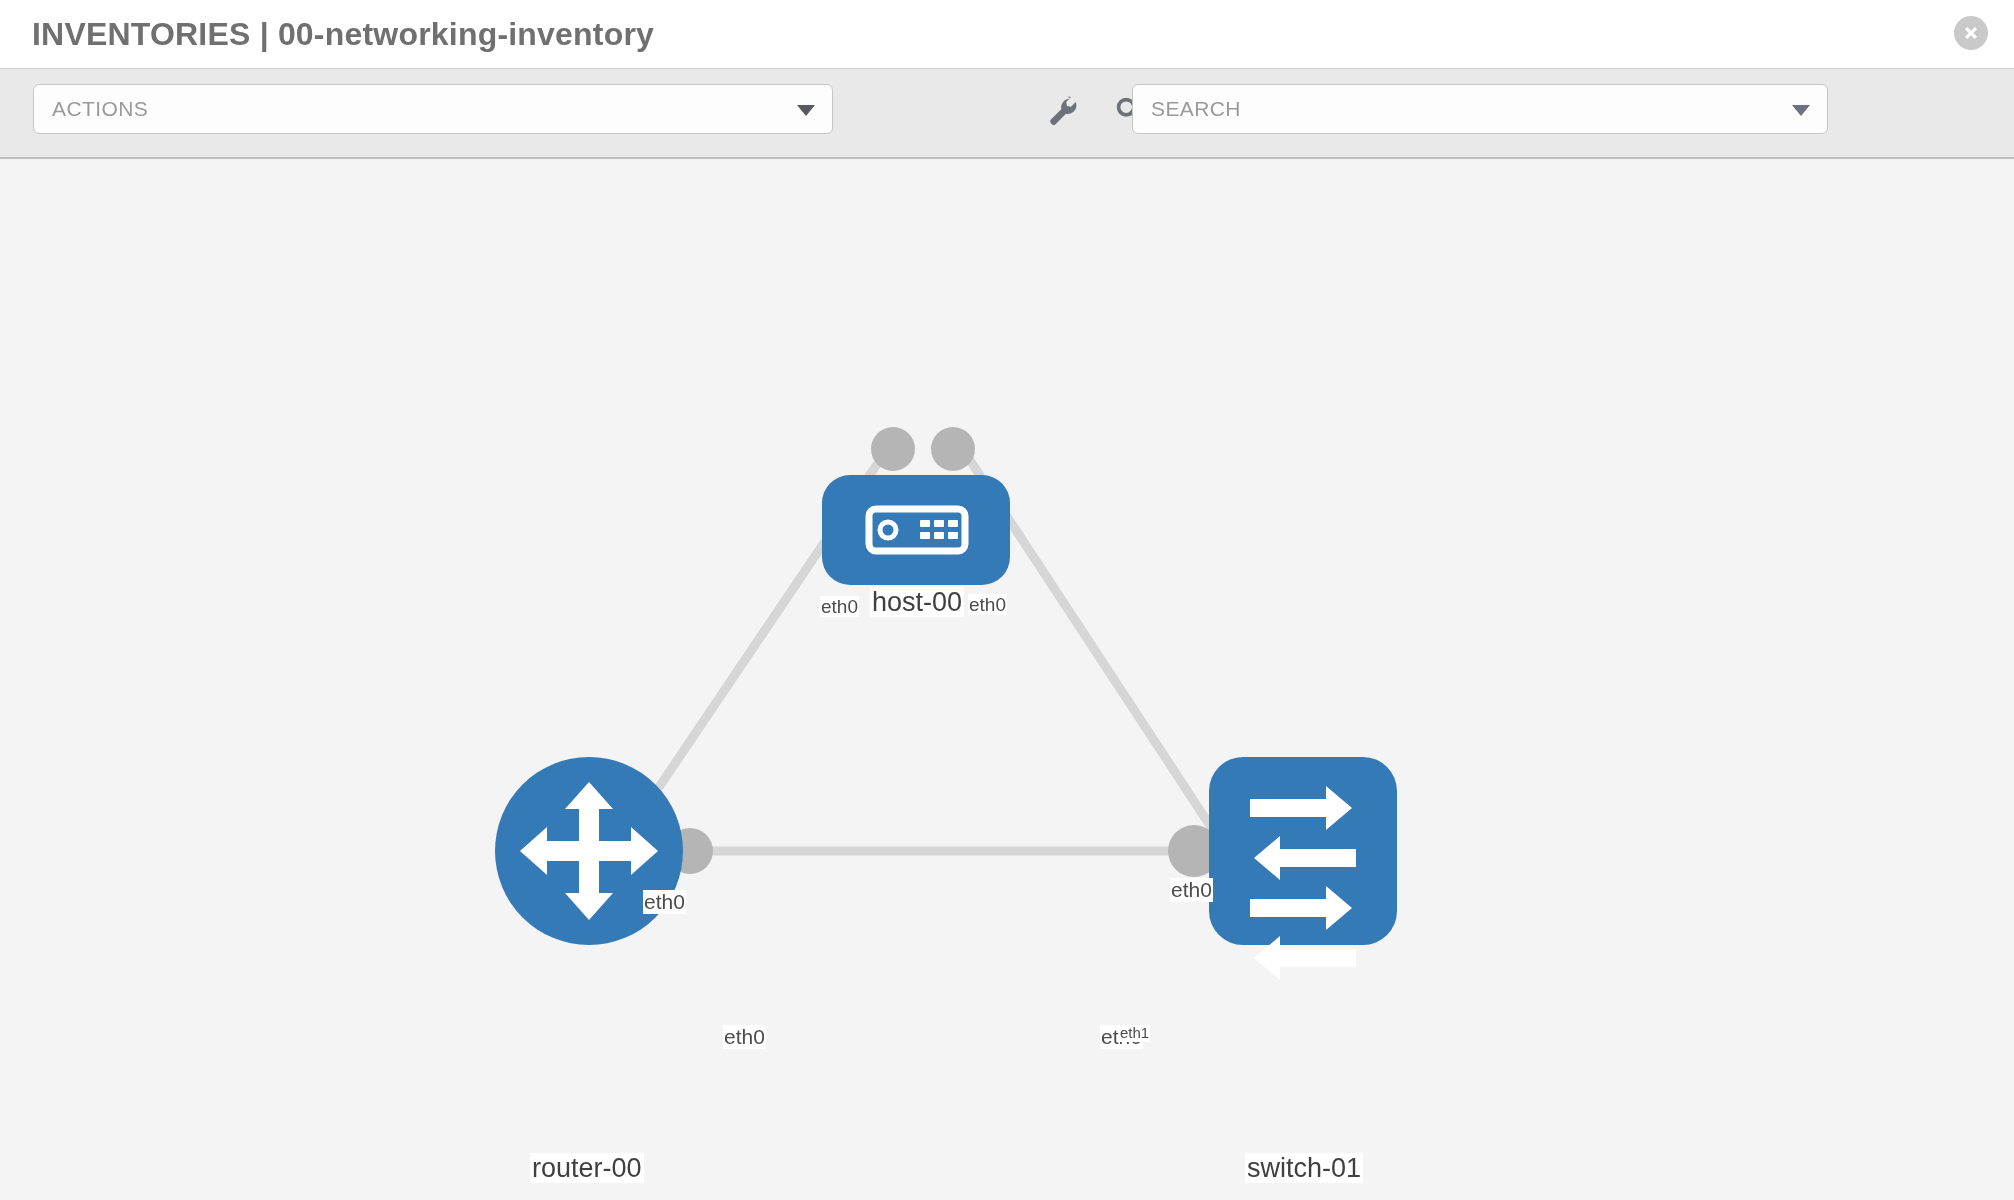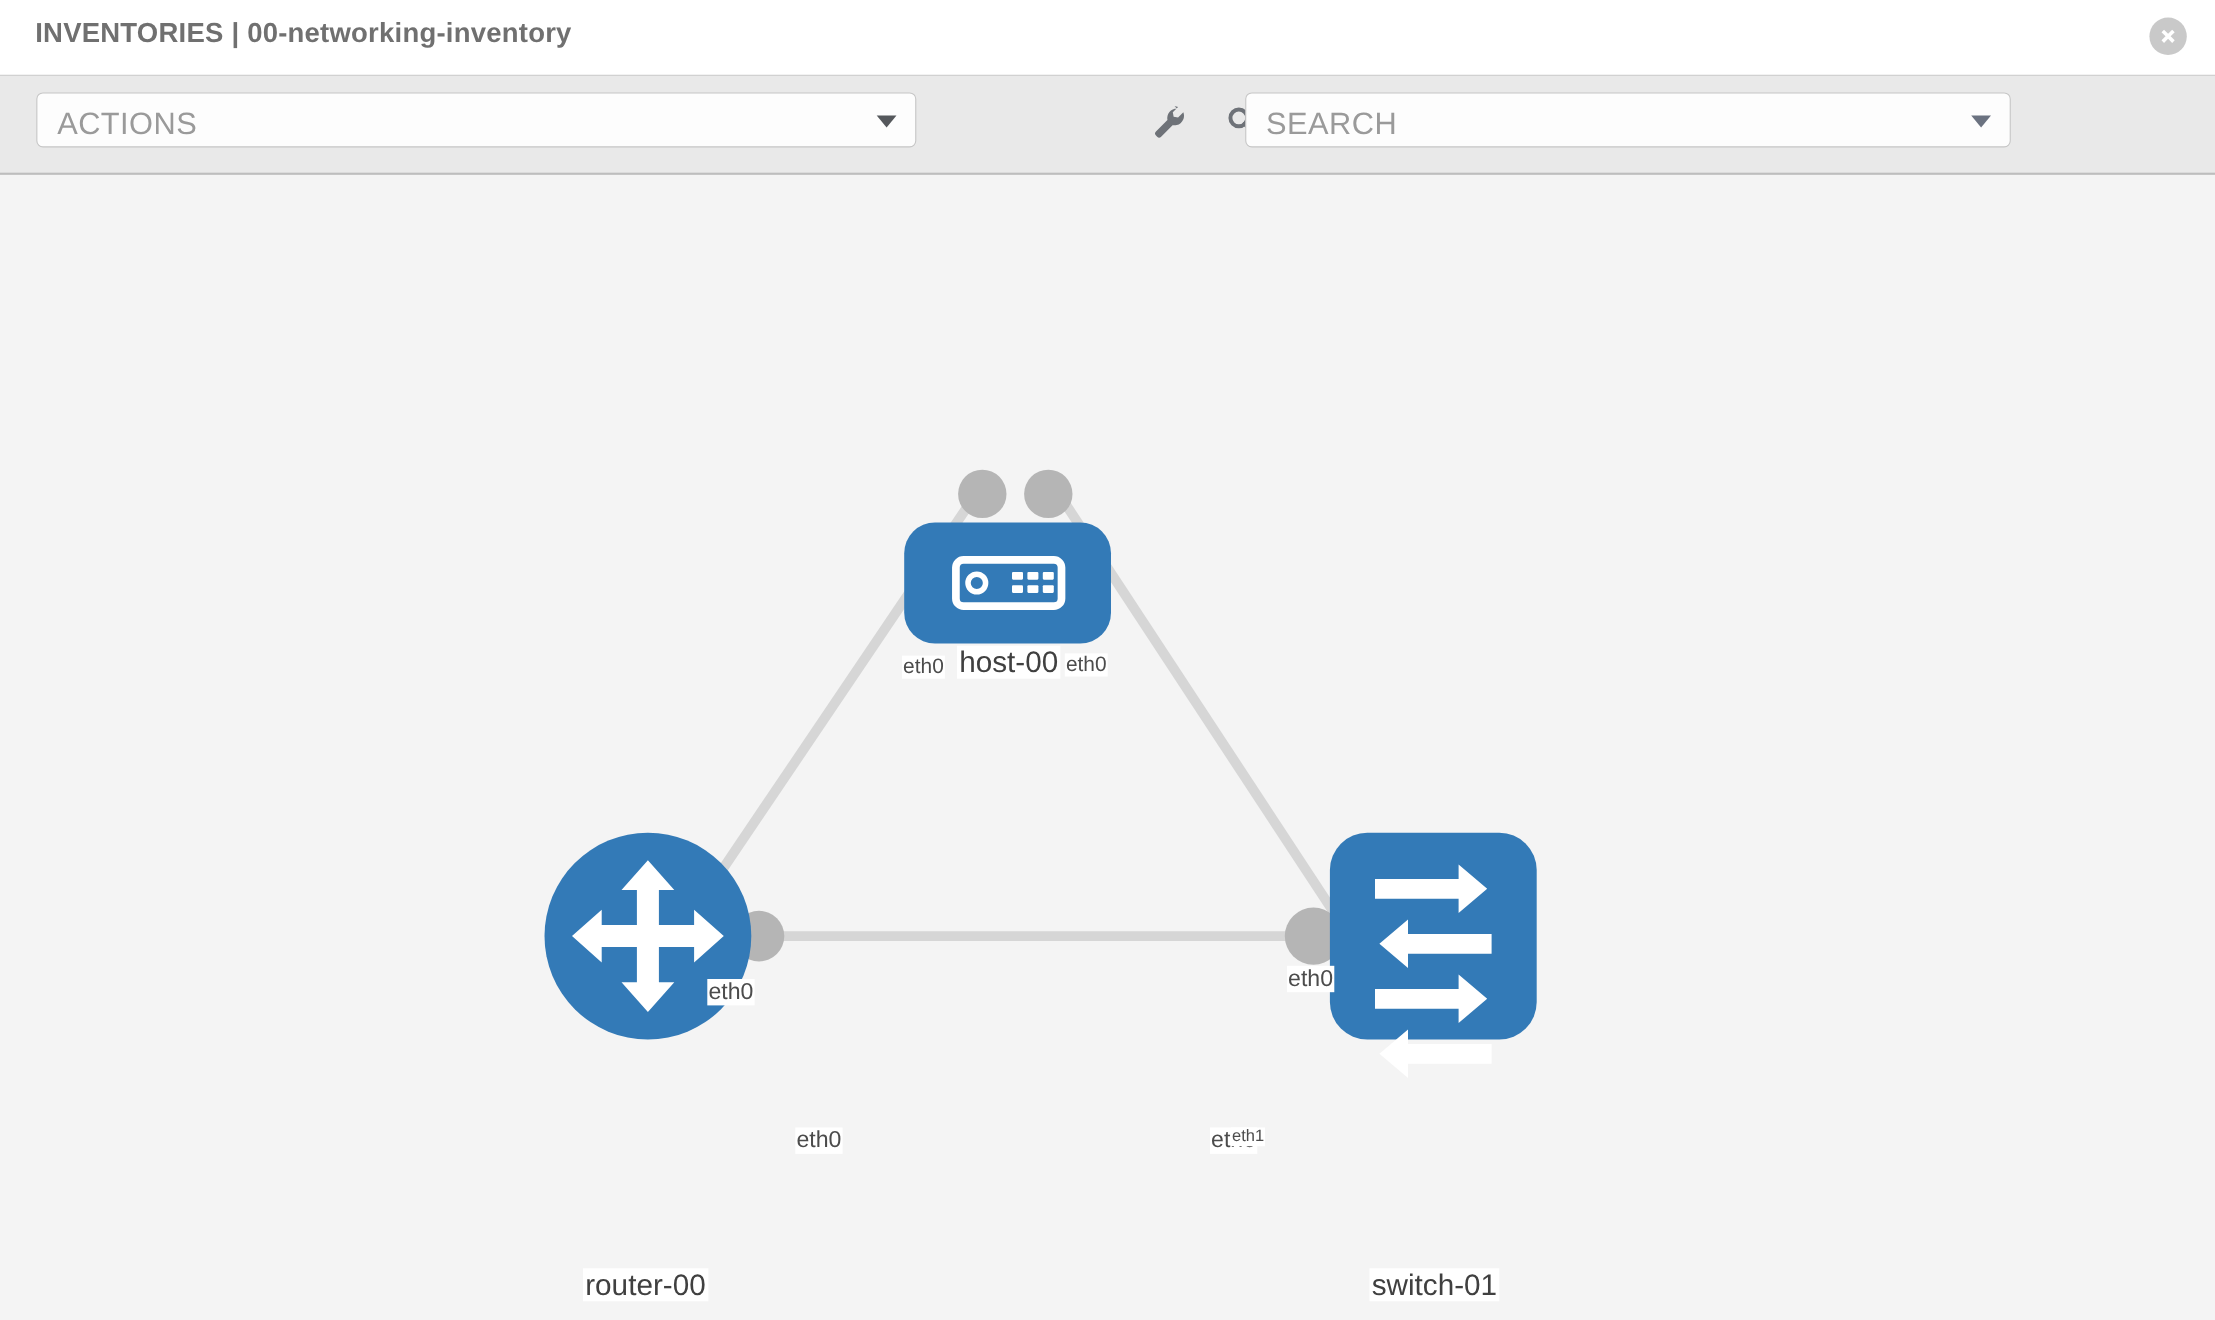--- a/index.html
+++ b/index.html
@@ -22,21 +22,21 @@
     left: 0; top: 0;
     width: 2014px;
     height: 68px;
     background: #ffffff;
     box-sizing: border-box;
   }
   #page-title {
     position: absolute;
     left: 32px;
     top: 16px;
-    font-size: 25px;
+    font-size: 32px;
     font-weight: bold;
     color: #707070;
     letter-spacing: 0.2px;
     white-space: nowrap;
     font-stretch: condensed;
   }
   #close-btn {
     position: absolute;
     right: 26px;
     top: 16px;
@@ -76,21 +76,21 @@
   #search-select {
     left: 1132px;
     top: 15px;
     width: 696px;
     cursor: text;
   }
   .field-label {
     position: absolute;
     left: 18px;
     top: 12px;
-    font-size: 28px;
+    font-size: 21px;
     color: #9a9a9a;
     letter-spacing: 0.4px;
     white-space: nowrap;
   }
   .caret {
     position: absolute;
     right: 17px;
     top: 20px;
     width: 0; height: 0;
     border-left: 9px solid transparent;

